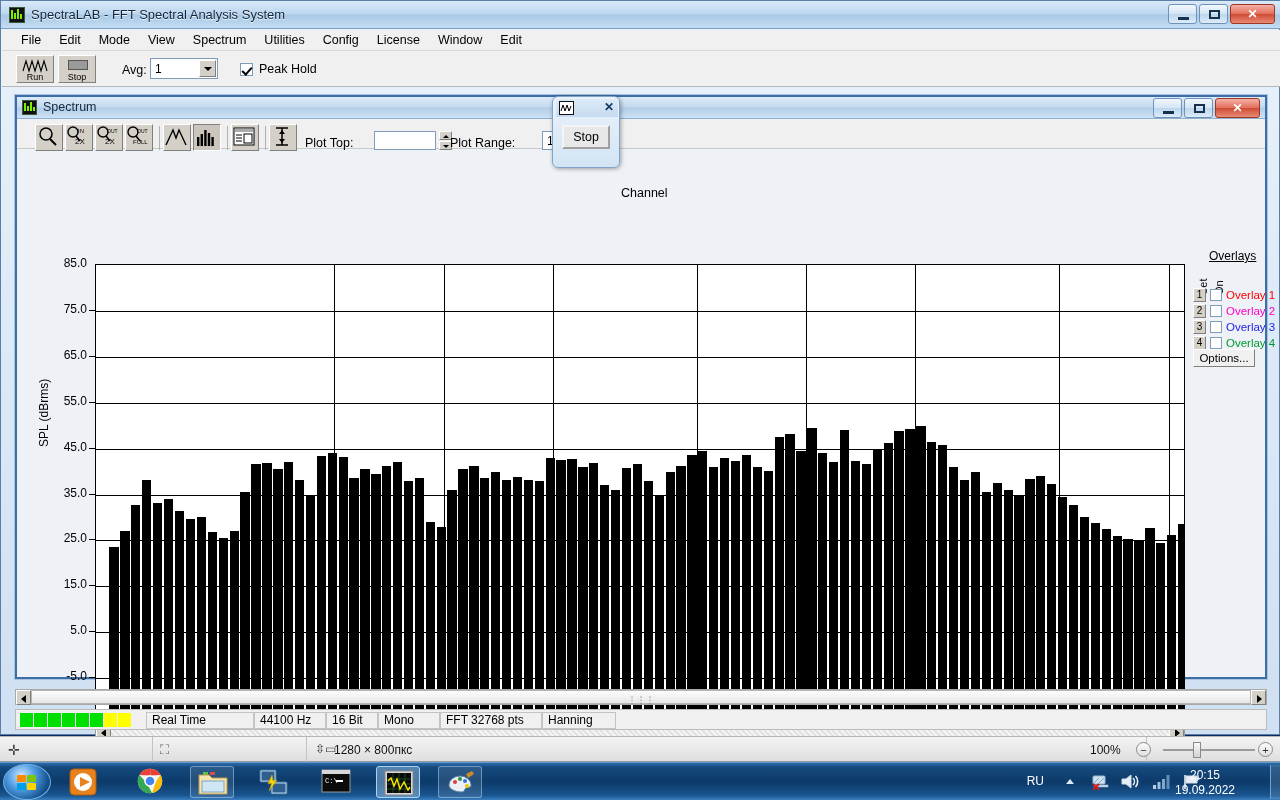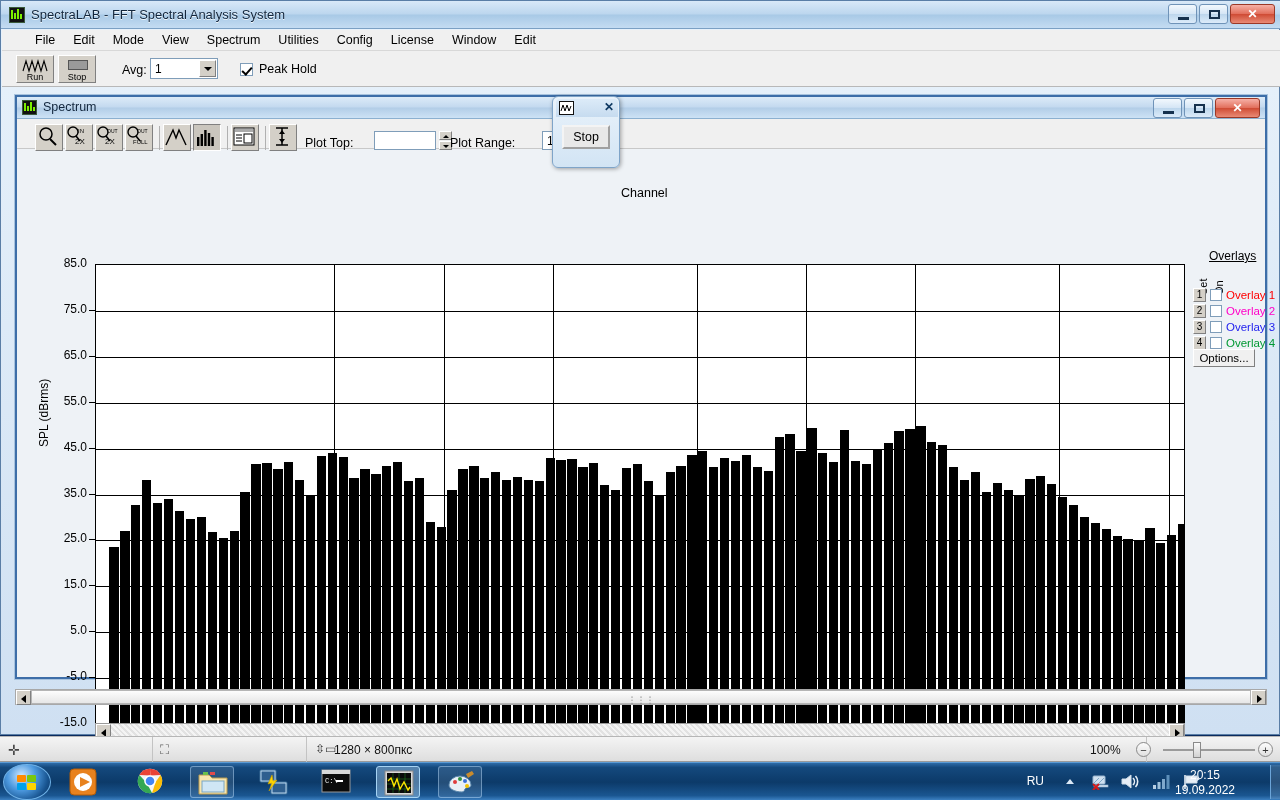--- a/index.html
+++ b/index.html
@@ -41,21 +41,21 @@
   .wbtn .g{position:absolute;left:50%;top:50%;transform:translate(-50%,-50%);
     font-size:11px;color:#16314d;font-family:"Liberation Sans",sans-serif;line-height:1;}
   .wbtn.close .g{color:#fff;font-weight:bold;font-size:12px;}
   .wbtn .min{position:absolute;left:9px;top:12px;width:11px;height:3px;background:#16314d;}
   .wbtn .max{position:absolute;left:9px;top:5px;width:11px;height:9px;border:2px solid #16314d;box-sizing:border-box;}
 
   
   #menubar{
     position:absolute;left:1px;top:29px;width:1278px;height:21px;
     background:#f0f0f0;border-bottom:1px solid #d8d8d8;box-sizing:border-box;
-    display:flex;align-items:center;padding-left:24px;
+    display:flex;align-items:center;padding-left:10px;
   }
   #menubar .mi{padding:2px 9px;font-size:12.5px;color:#000;cursor:default;}
 
   
   #maintoolbar{
     position:absolute;left:1px;top:50px;width:1278px;height:36px;
     background:#f0f0f0;border-bottom:1px solid #b8b8b8;box-sizing:border-box;
   }
   .tbbtn{
     position:absolute;top:4px;width:38px;height:28px;
@@ -687,20 +687,38 @@
         <i class="tri-l"></i>
       </span>
     <span class="thumb">
         <span class="grip">⋮⋮⋮</span>
       </span>
     <span class="sbtn r" style="top:0;right:0;">
         <i class="tri-r"></i>
       </span>
   </div>
 
+  <div id="statusbar">
+    <div id="level-meter">
+        <i style="background: rgb(0, 224, 0);"></i>
+        <i style="background: rgb(0, 224, 0);"></i>
+        <i style="background: rgb(0, 224, 0);"></i>
+        <i style="background: rgb(0, 224, 0);"></i>
+        <i style="background: rgb(0, 224, 0);"></i>
+        <i style="background: rgb(0, 224, 0);"></i>
+        <i style="background: rgb(255, 255, 0);"></i>
+        <i style="background: rgb(255, 255, 0);"></i>
+      </div>
+    <span class="sb-cell" style="left:130px;width:108px;">Real Time</span>
+    <span class="sb-cell" style="left:238px;width:72px;">44100 Hz</span>
+    <span class="sb-cell" style="left:310px;width:52px;">16 Bit</span>
+    <span class="sb-cell" style="left:362px;width:62px;">Mono</span>
+    <span class="sb-cell" style="left:424px;width:102px;">FFT 32768 pts</span>
+    <span class="sb-cell" style="left:526px;width:74px;">Hanning</span>
+  </div>
 </div>
 
 <div id="capturebar">
   <span class="sep" style="left:152px;"></span>
   <span class="sep" style="left:306px;"></span>
   <span class="sep" style="left:1146px;"></span>
   <span id="cap-move">✛</span>
   <span id="cap-crop">⛶</span>
   <span id="cap-dims-icon">⇳▭</span>
   <span id="cap-dims">1280 × 800пкс</span>

